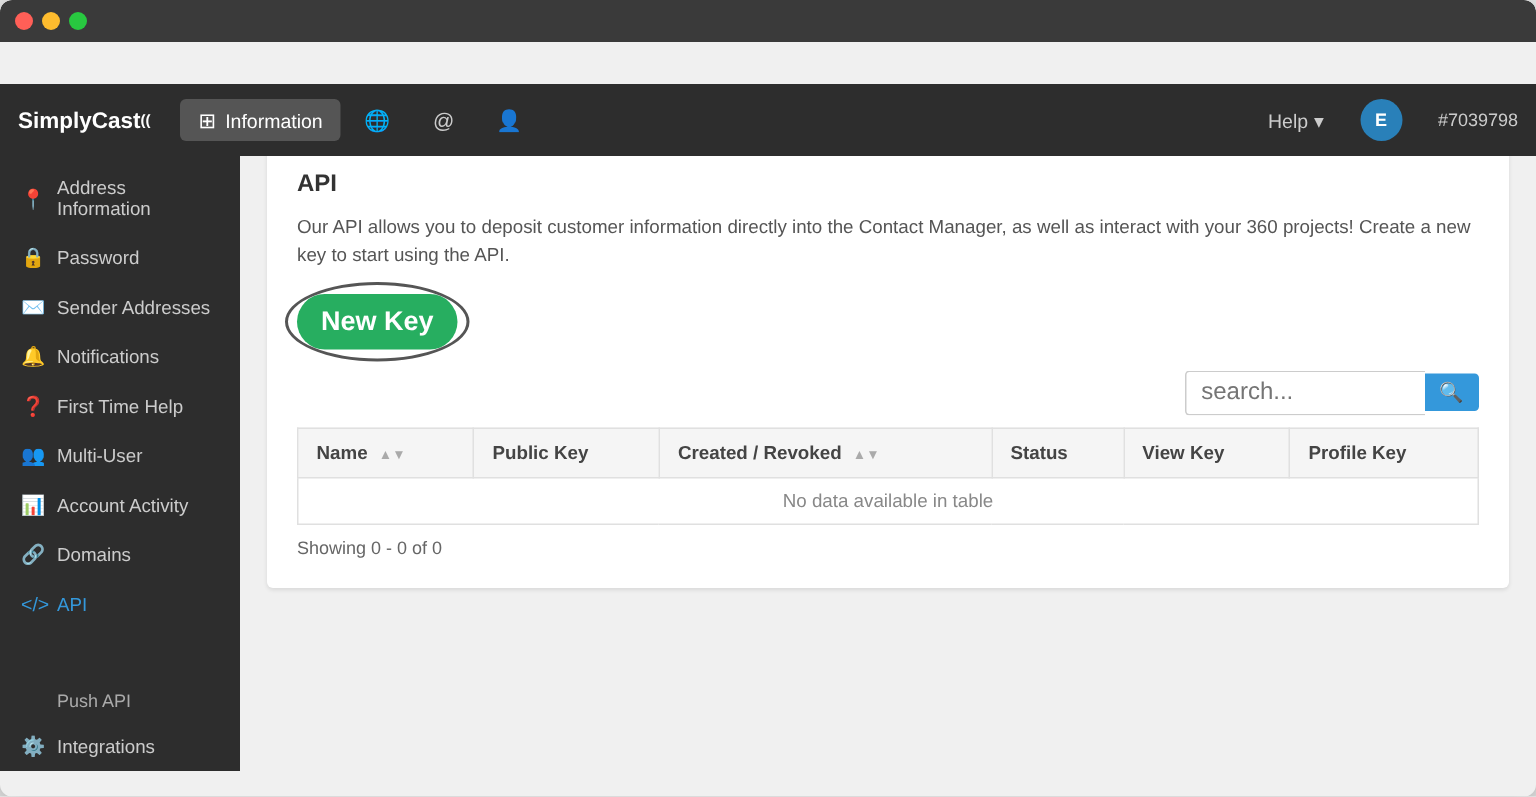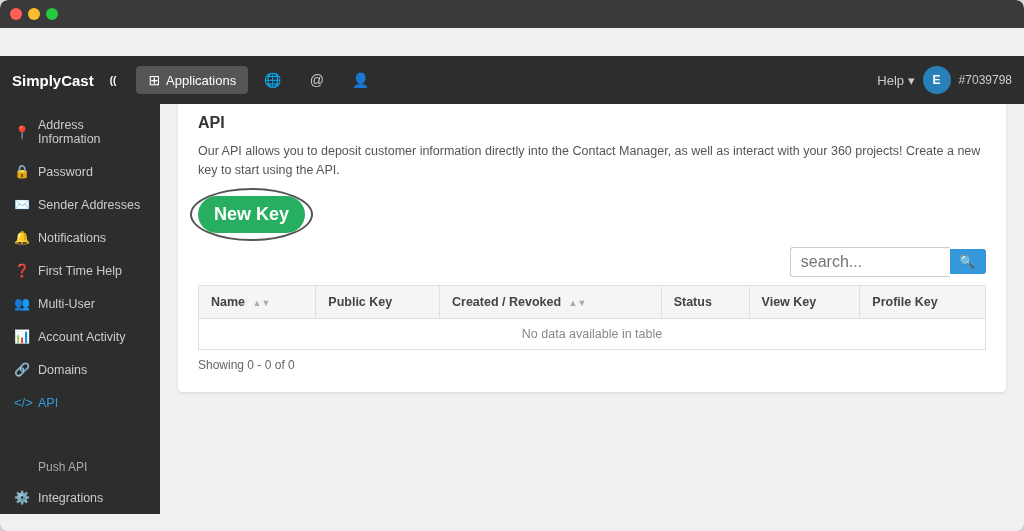--- a/index.html
+++ b/index.html
@@ -8,27 +8,27 @@
     .window { width: 1024px; height: 531px; background: #f0f0f0; border-radius: 8px; overflow: hidden; display: flex; flex-direction: column; box-shadow: 0 4px 20px rgba(0,0,0,0.3); }
 
     .title-bar { height: 28px; background: #3a3a3a; display: flex; align-items: center; padding: 0 10px; gap: 6px; border-radius: 8px 8px 0 0; }
     .traffic-btn { width: 12px; height: 12px; border-radius: 50%; cursor: pointer; }
     .traffic-close { background: #ff5f57; }
     .traffic-min { background: #febc2e; }
     .traffic-max { background: #28c840; }
 
     
     .top-nav { height: 48px; background: #2d2d2d; display: flex; align-items: center; padding: 0 12px; gap: 4px; position: absolute; top: 28px; left: 0; right: 0; z-index: 10; }
-    .top-nav-brand { color: #fff; font-size: 15px; font-weight: 700; display: flex; align-items: center; gap: 16px; padding-right: 16px; }
+    .top-nav-brand { color: #fff; font-size: 15px; font-weight: 700; display: flex; align-items: center; gap: 0; padding-right: 16px; }
     .top-nav-brand span { color: #fff; }
     .signal-icon { color: #4fc; font-size: 10px; }
     .top-nav-item { color: #ccc; padding: 6px 12px; border-radius: 4px; cursor: pointer; display: flex; align-items: center; gap: 6px; font-size: 13px; }
     .top-nav-item.active { background: #555; color: #fff; }
     .top-nav-icon { font-size: 14px; }
-    .top-nav-right { margin-left: auto; display: flex; align-items: center; gap: 8px; }
+    .top-nav-right { margin-left: auto; display: flex; align-items: center; gap: 24px; }
     .help-btn { color: #ccc; cursor: pointer; display: flex; align-items: center; gap: 4px; font-size: 13px; }
     .user-badge { background: #2980b9; color: #fff; border-radius: 50%; width: 28px; height: 28px; display: flex; align-items: center; justify-content: center; font-size: 12px; font-weight: bold; }
     .user-id { color: #ccc; font-size: 12px; }
 
     .main-layout { display: flex; flex: 1; margin-top: 48px; }
 
     
     .sidebar { width: 160px; background: #2d2d2d; flex-shrink: 0; overflow-y: auto; }
     .sidebar-item { display: flex; align-items: center; gap: 8px; padding: 9px 14px; color: #ccc; cursor: pointer; font-size: 12.5px; }
     .sidebar-item.active { color: #3498db; }
@@ -72,21 +72,21 @@
 
   <div style="position:relative; flex:1; overflow:hidden;">
 
     <div class="top-nav">
       <div class="top-nav-brand">
         <span>SimplyCast</span>
         <span class="signal-icon">((</span>
       </div>
       <div class="top-nav-item active">
         <span class="top-nav-icon">⊞</span>
-        <span>Applications</span>
+        <span>Information</span>
       </div>
       <div class="top-nav-item">
         <span class="top-nav-icon">🌐</span>
       </div>
       <div class="top-nav-item">
         <span class="top-nav-icon">@</span>
       </div>
       <div class="top-nav-item">
         <span class="top-nav-icon">👤</span>
       </div>

